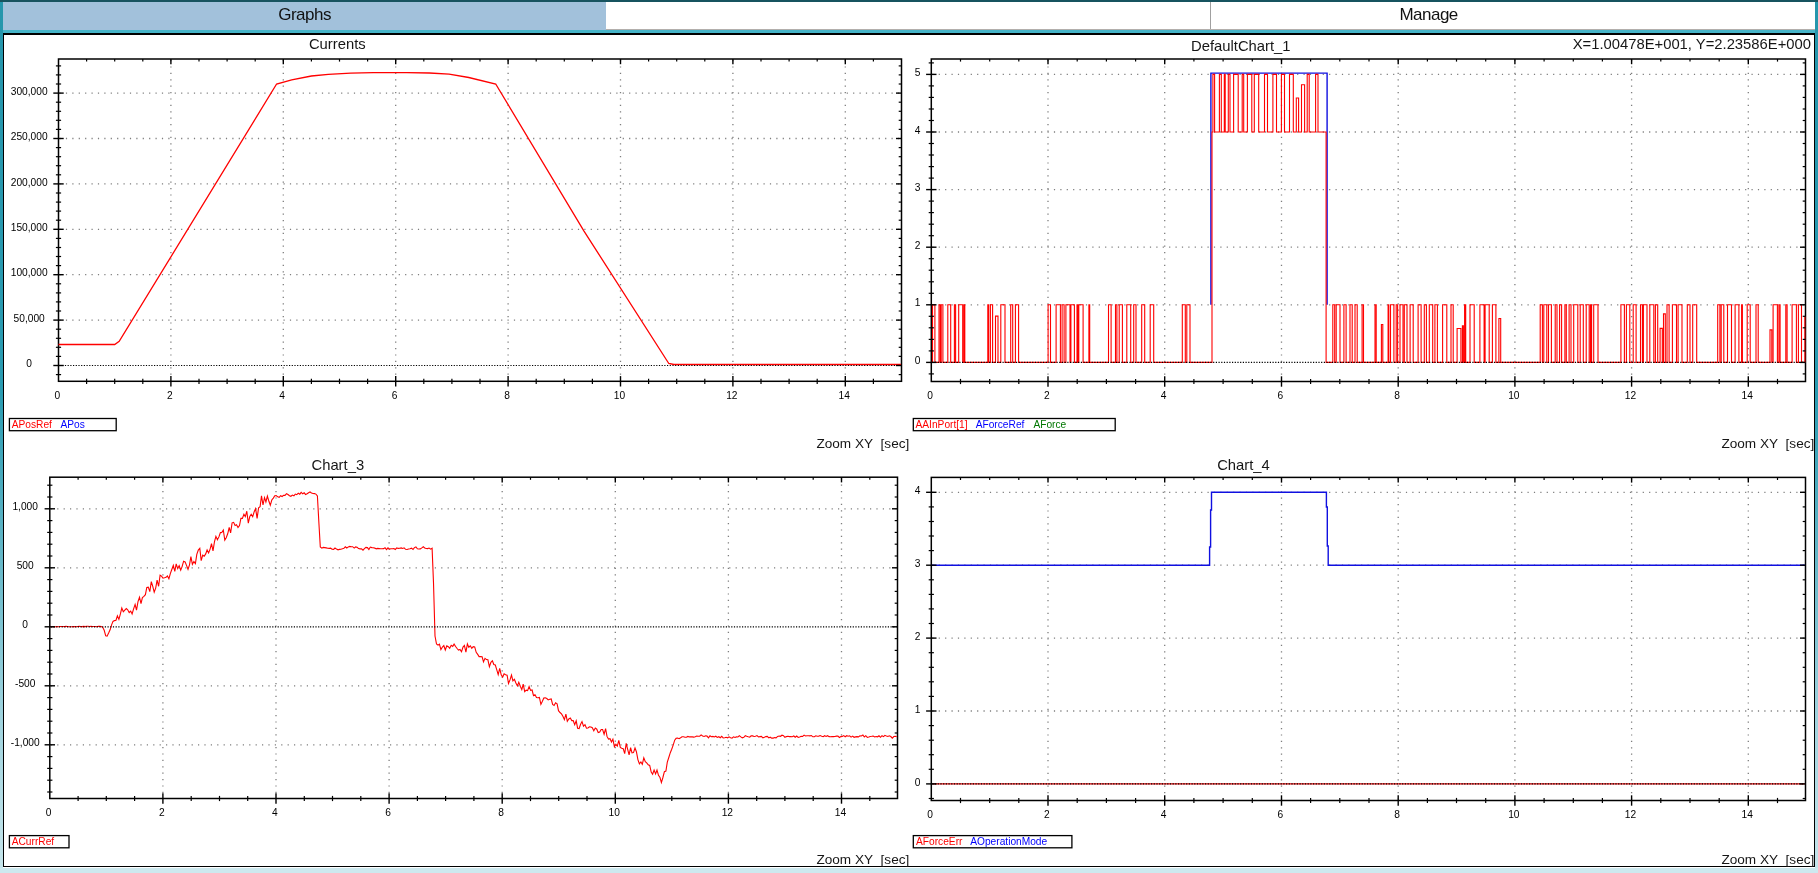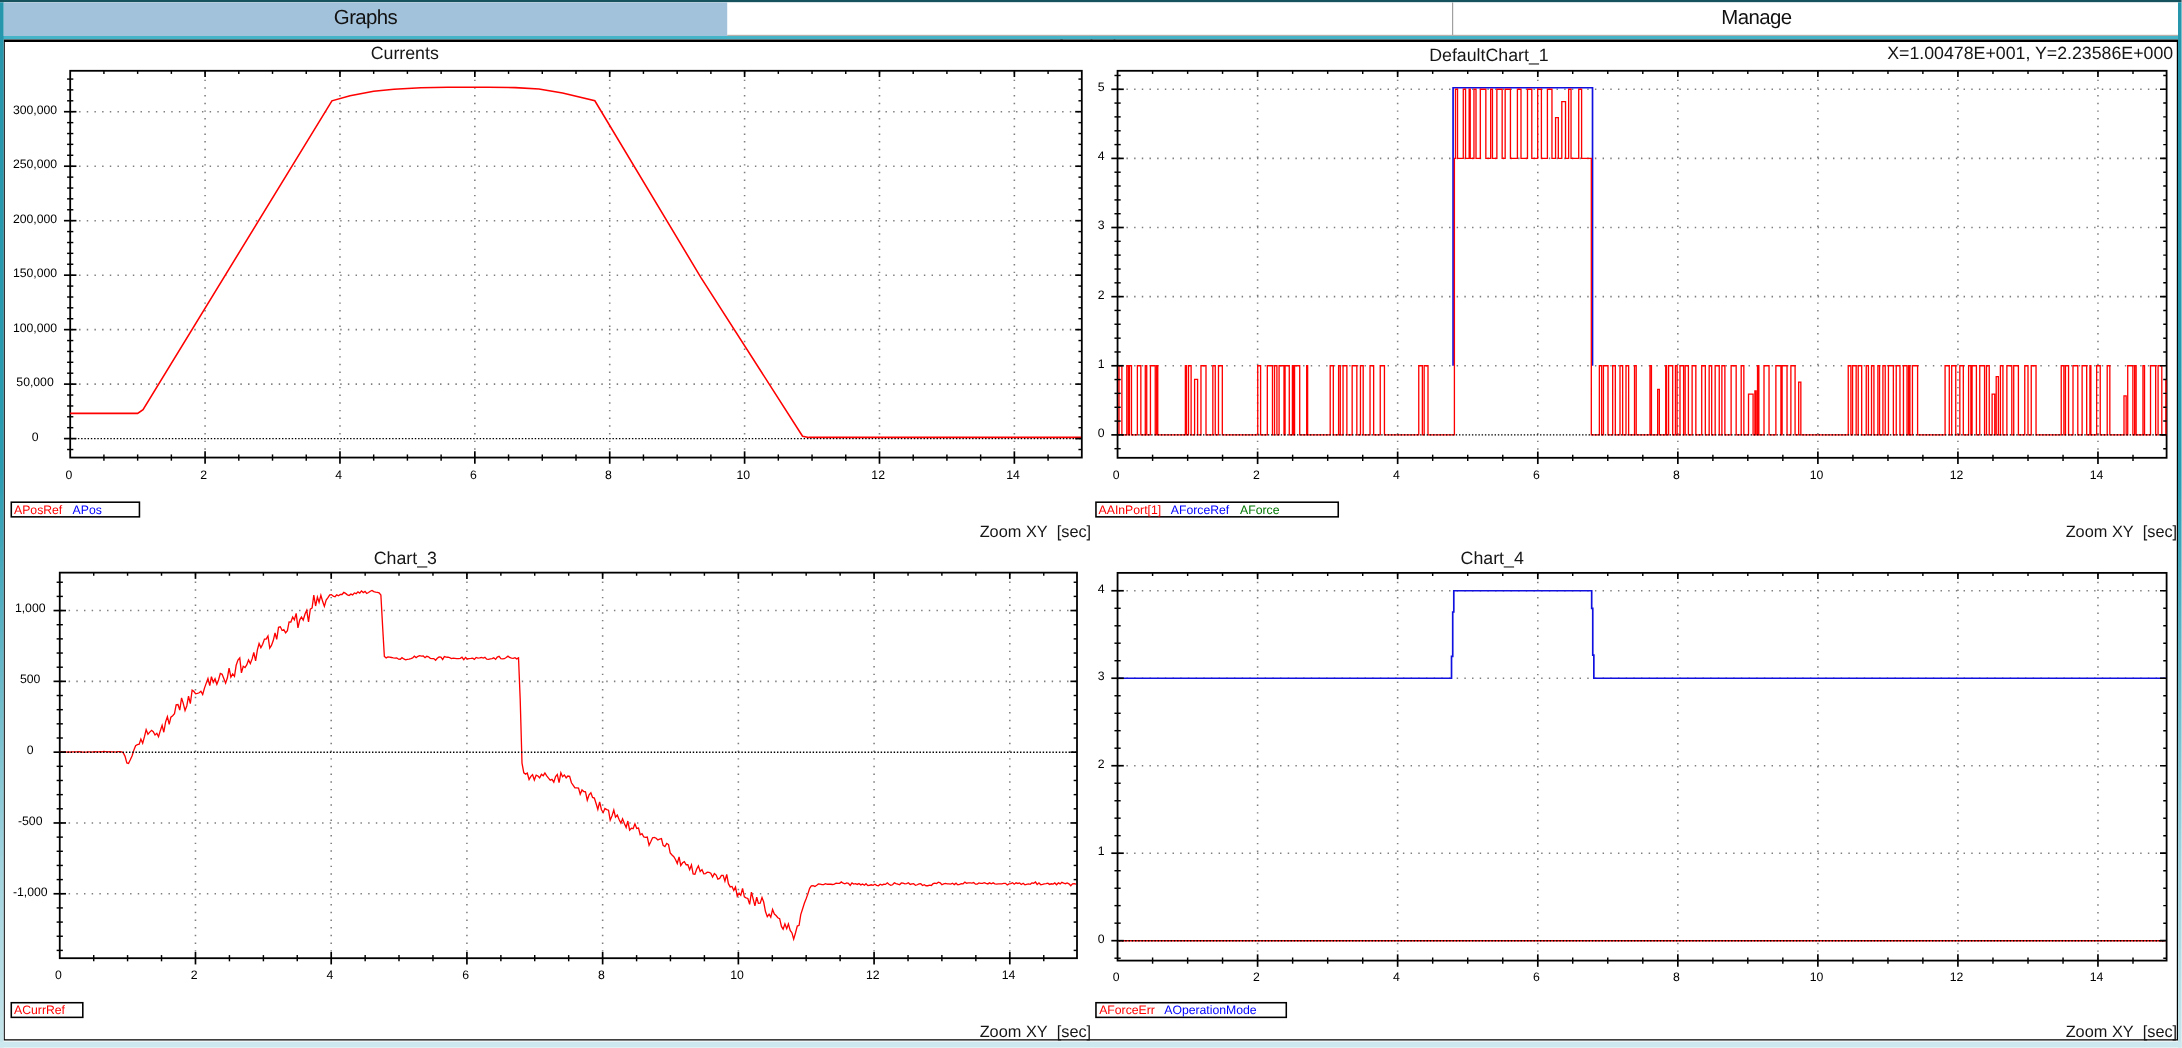--- a/index.html
+++ b/index.html
@@ -17,21 +17,21 @@
 #panel{left:3.2px;top:32.6px;width:1811.6px;height:834.9px;background:#fff;border:solid #000;border-width:2px 1.6px 1.2px 1.6px;box-sizing:border-box;}
 svg{position:absolute;left:0;top:0;}
 </style></head>
 <body>
 <div id="frame">
  <div class="abs" id="topborder"></div>
  <div class="abs" id="tabs">
    <div class="abs" id="tabg"></div>
    <div class="abs tablbl" style="left:202px;">Graphs</div>
    <div class="abs tablbl" style="left:806px;margin-top:24px;">Analysis</div>
-   <div class="abs tablbl" style="left:1361px;">Manage</div>
+   <div class="abs tablbl" style="left:1326px;">Manage</div>
    <div class="abs" id="tabsep"></div>
    <div class="abs" id="tabunder"></div>
  </div>
  <div class="abs" id="cyan"></div>
  <div class="abs" id="panel"></div>
  <div class="abs" id="leftborder"></div>
  <div class="abs" id="rightborder"></div>
  <div class="abs" id="bottomborder"></div>
  <svg width="1818" height="873" viewBox="0 0 1818 873">
  <rect x="58.5" y="59.0" width="843.0" height="322.3" fill="none" stroke="#000" stroke-width="1.5"></rect>

